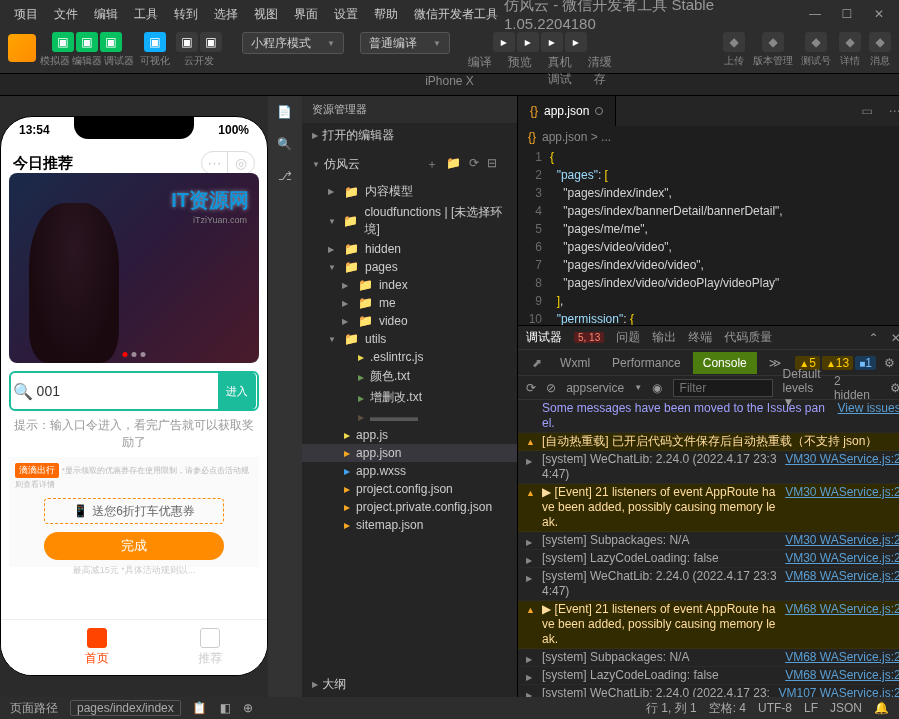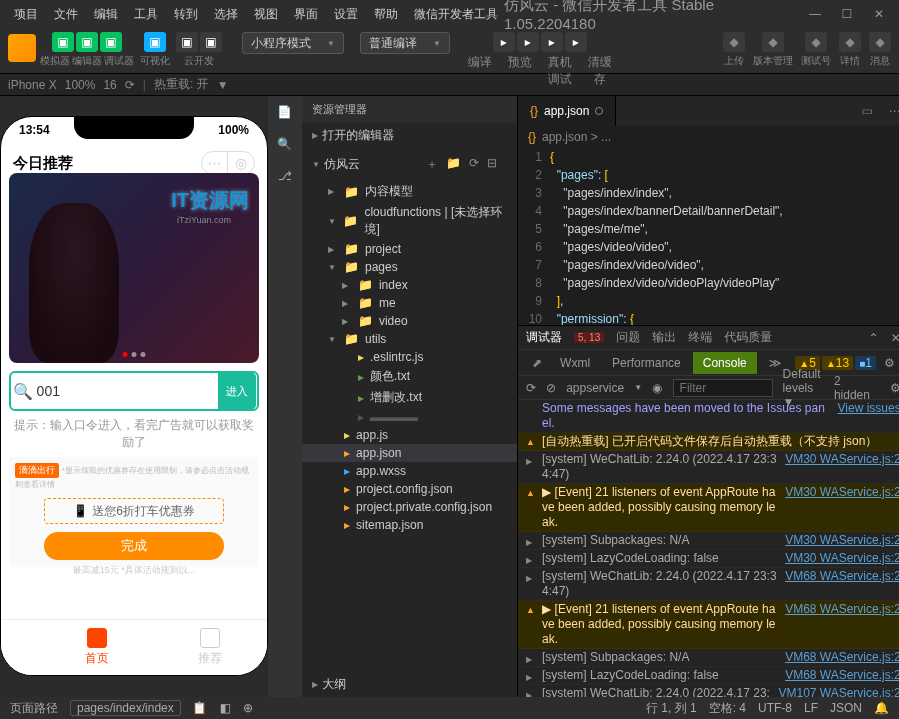--- a/index.html
+++ b/index.html
@@ -23,40 +23,40 @@
 .tb-btn.teal { background: #10aeff; }
 .tb-btn.dark { background: #3a3a3a; }
 .tb-label { font-size: 10px; color: #888; }
 .tb-select { background: #3a3a3a; color: #ccc; border: 1px solid #555; border-radius: 3px; padding: 2px 8px; height: 22px; display: flex; align-items: center; gap: 16px; }
 .tb-select::after { content: "▼"; font-size: 8px; color: #888; }
 .tb-spacer { flex: 1; }
 .tb-right-item { display: flex; flex-direction: column; align-items: center; gap: 2px; color: #888;}
 .tb-right-icon { width: 22px; height: 20px; background: #3a3a3a; border-radius: 3px; display:flex;align-items:center;justify-content:center;}
 
 
-.devicebar { height: 22px; background: #252525; display: flex; align-items: center; padding: 0 8px; gap: 8px; color: #888; font-size: 11px; border-bottom: 1px solid #000;}
+.devicebar { height: 22px; background: #252525; display: flex; align-items: center; padding: 0 8px; gap: 8px; color: #888; font-size: 11px; border-bottom: 1px solid #000; flex-direction: column;}
 .devicebar .pipe { color: #555; }
 
 
 .main { display: flex; height: 601px; }
 
 
 .sim-pane { width: 308px; background: #2b2b2b; display: flex; flex-direction: column; align-items: center; padding-top: 20px; position: relative;}
 .phone { width: 268px; height: 560px; background: #fff; border-radius: 32px; position: relative; overflow: hidden; border: 1px solid #000;}
 .notch { position: absolute; top: 0; left: 50%; transform: translateX(-50%); width: 120px; height: 22px; background: #000; border-radius: 0 0 14px 14px; z-index: 10;}
 .phone-status { position: absolute; top: 6px; width: 100%; display: flex; justify-content: space-between; padding: 0 18px; font-size: 11px; font-weight: bold; color: #000;}
 .phone-header { position: absolute; top: 28px; width: 100%; padding: 6px 12px; display: flex; align-items: center; justify-content: space-between;}
 .phone-header-title { font-size: 15px; font-weight: bold; color: #000;}
 .capsule { display: flex; border: 1px solid #ddd; border-radius: 14px; }
 .capsule span { width: 26px; height: 22px; display: flex; align-items: center; justify-content: center; font-size: 14px;}
 .capsule span:first-child { border-right: 1px solid #ddd;}
 .hero { position: absolute; top: 56px; left: 8px; right: 8px; height: 190px; background: linear-gradient(135deg, #1a2a4a 0%, #2d1a3a 50%, #4a1a2a 100%); border-radius: 8px; overflow: hidden;}
 .hero-char { position: absolute; left: 20px; bottom: 0; width: 90px; height: 160px; background: radial-gradient(ellipse at 50% 30%, #2a1520 0%, #1a0a10 70%); border-radius: 40% 40% 20% 20%;}
 .watermark { position: absolute; top: 14px; right: 10px; font-size: 20px; font-weight: bold; color: #1296db; text-shadow: 0 0 4px rgba(255,255,255,0.5);}
-.watermark-sub { position: absolute; top: 42px; right: 28px; font-size: 9px; color: #888;}
+.watermark-sub { position: absolute; top: 42px; right: 12px; font-size: 9px; color: #888;}
 .dots-ind { position:absolute; bottom:6px; left:50%; transform:translateX(-50%); display:flex; gap:4px;}
 .dots-ind span{width:5px;height:5px;border-radius:50%;background:#fff;opacity:0.5;}
 .dots-ind span.active{background:#f00;opacity:1;}
 .search-row { position: absolute; top: 254px; left: 8px; right: 8px; height: 40px; border: 2px solid #1abc9c; border-radius: 6px; display: flex; align-items: center; background: #fff;}
 .search-icon-c { width: 36px; display:flex;align-items:center;justify-content:center; color:#1abc9c; font-size:16px;}
 .search-input { flex: 1; border: none; outline: none; font-size: 14px; color: #333;}
 .enter-btn { width: 54px; height: 36px; background: #1abc9c; color: #fff; display: flex; align-items: center; justify-content: center; border-radius: 0 4px 4px 0; margin-right:1px; font-size:11px;}
 .hint { position: absolute; top: 300px; left: 8px; right: 8px; text-align: center; color: #999; font-size: 12px; line-height: 1.4;}
 .promo-card { position:absolute; top:340px; left:8px; right:8px; height:110px; background:#fafafa; font-size:10px; color:#bbb; padding:6px;}
 .promo-tag { display:inline-block; background:#ff6a00; color:#fff; padding:1px 4px; border-radius:2px; font-size:9px;}
@@ -327,21 +327,21 @@
             <span>内容模型</span>
           </div>
           <div class="tree-item indent1">
             <span style="width: 10px; font-size: 8px; color: rgb(136, 136, 136);">▼</span>
             <span style="color: rgb(220, 182, 122);">📁</span>
             <span>cloudfunctions | [未选择环境]</span>
           </div>
           <div class="tree-item indent1">
             <span style="width: 10px; font-size: 8px; color: rgb(136, 136, 136);">▶</span>
             <span style="color: rgb(220, 182, 122);">📁</span>
-            <span>project</span>
+            <span>hidden</span>
           </div>
           <div class="tree-item indent1">
             <span style="width: 10px; font-size: 8px; color: rgb(136, 136, 136);">▼</span>
             <span style="color: rgb(78, 201, 176);">📁</span>
             <span>pages</span>
           </div>
           <div class="tree-item indent2">
             <span style="width: 10px; font-size: 8px; color: rgb(136, 136, 136);">▶</span>
             <span style="color: rgb(220, 182, 122);">📁</span>
             <span>index</span>

